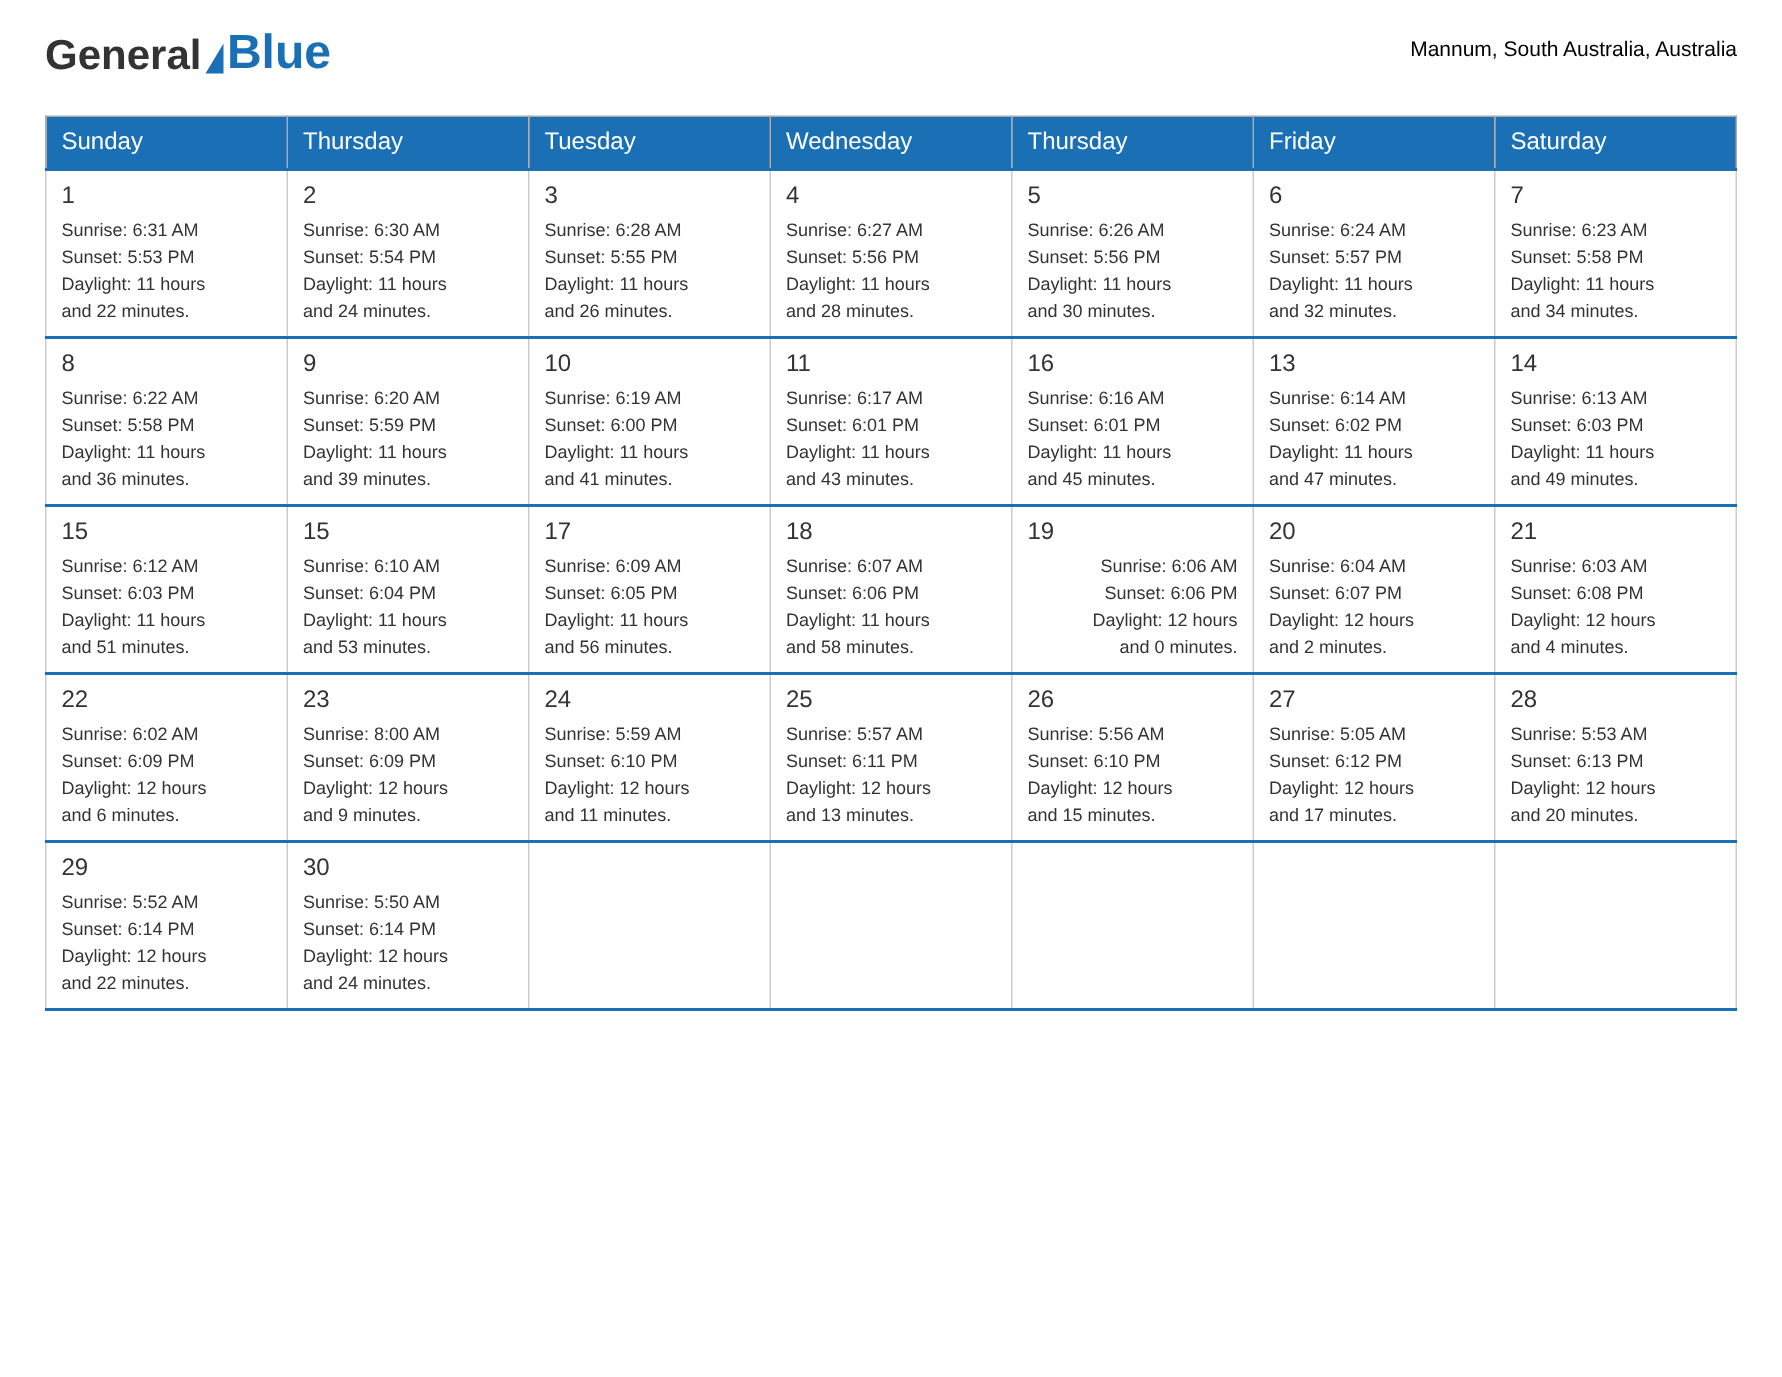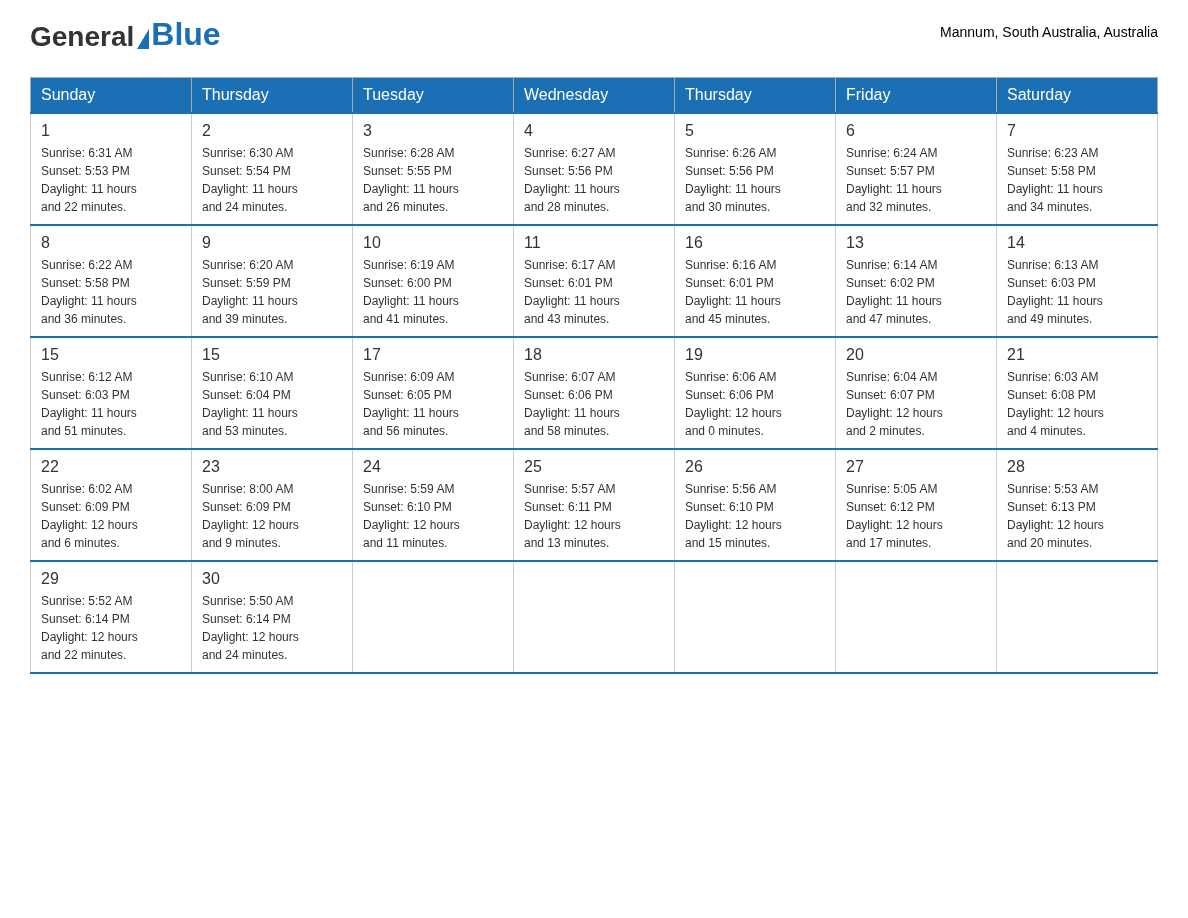--- a/index.html
+++ b/index.html
@@ -255,21 +255,21 @@
         </td>
         <td>
           <span class="day-number">18</span>
           <div class="day-info" style="white-space: pre-line;">Sunrise: 6:07 AM
 Sunset: 6:06 PM
 Daylight: 11 hours
 and 58 minutes.</div>
         </td>
         <td>
           <span class="day-number">19</span>
-          <div class="day-info" style="white-space: pre-line;">Sunrise: 6:06 AM
+          <div class="day-info" style="white-space: pre-line; text-align: right;">Sunrise: 6:06 AM
 Sunset: 6:06 PM
 Daylight: 12 hours
 and 0 minutes.</div>
         </td>
         <td>
           <span class="day-number">20</span>
           <div class="day-info" style="white-space: pre-line;">Sunrise: 6:04 AM
 Sunset: 6:07 PM
 Daylight: 12 hours
 and 2 minutes.</div>

